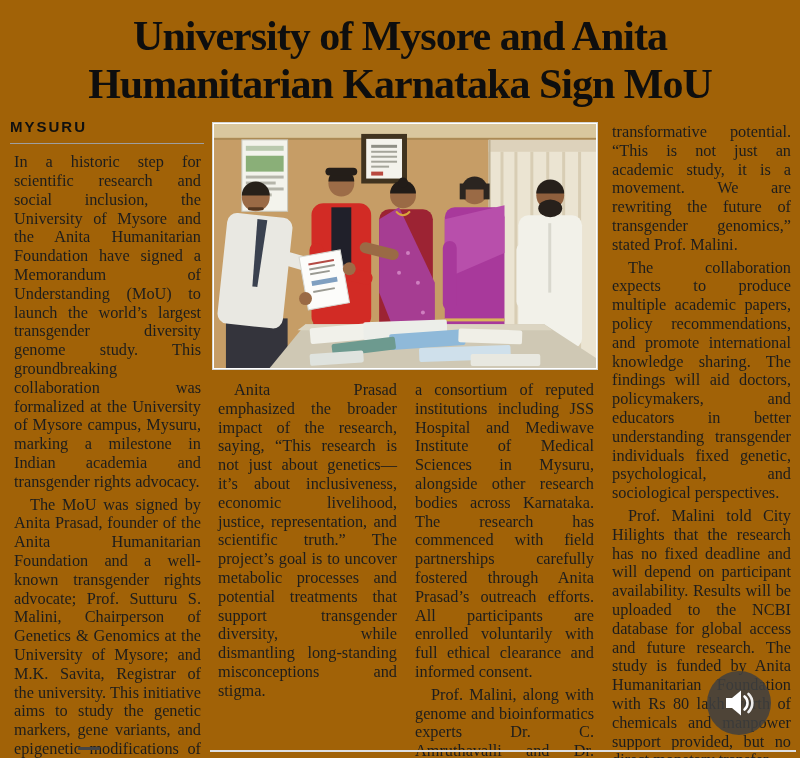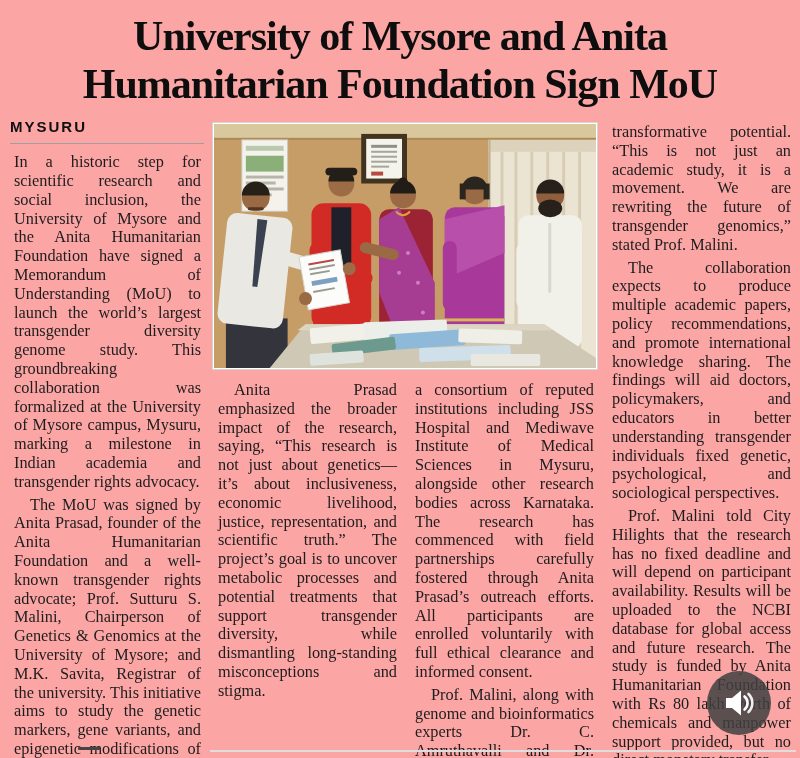--- a/index.html
+++ b/index.html
@@ -1,18 +1,18 @@
 <!DOCTYPE html>
 <html><head>
 <meta charset="utf-8">
 <style>
   * { margin:0; padding:0; box-sizing:border-box; }
   html,body { background:#ffffff; }
   .canvas {
-    position:relative; width:800px; height:758px; background:#fca5a5;
+    position:relative; width:800px; height:758px; background:#a16207;
     font-family:"Liberation Serif", serif; color:#1d1d1d; overflow:hidden;
   }
   .headline {
     position:absolute; top:12px; left:0; right:0; text-align:center;
     font-family:"Liberation Serif", serif; font-weight:bold; color:#0e0e0e;
     font-size:42px; line-height:48px; letter-spacing:-1px;
   }
   .col { position:absolute; text-align:justify; font-size:16.3px; line-height:18.8px; color:#1d1d1d; }
   .col p { margin:4px; }
   .col p.ind { text-indent:16px; }
@@ -38,21 +38,21 @@
     display:flex; align-items:center; justify-content:center; z-index:5;
   }
 </style>
 </head>
 <body>
 
 <div class="canvas">
 
   <h1 class="headline">
     <span>University of Mysore and Anita</span><br>
-    <span>Humanitarian Foundation Sign MoU</span>
+    <span>Humanitarian Karnataka Sign MoU</span>
   </h1>
 
   <div class="col col1">
     <div class="dateline">MYSURU</div>
     <div class="dateline-rule"></div>
     <p>In a historic step for scientific research and social inclusion, the University of Mysore and the Anita Humanitarian Foundation have signed a Memorandum of Understanding (MoU) to launch the world’s largest transgender diversity genome study. This groundbreaking collaboration was formalized at the University of Mysore campus, Mysuru, marking a milestone in Indian academia and transgender rights advocacy.</p>
     <p class="ind">The MoU was signed by Anita Prasad, founder of the Anita Humanitarian Foundation and a well-known transgender rights advocate; Prof. Sutturu S. Malini, Chairperson of Genetics &amp; Genomics at the University of Mysore; and M.K. Savita, Registrar of the university. This initiative aims to study the genetic markers, gene variants, and epigenetic modifications of 500 individuals representing</p>
   </div>
 
   <div class="photo-frame" aria-label="Five people standing in an office exchanging an MoU document; man in shirt and tie, woman in red jacket, two women in sarees and a man in white kurta, with a table of files in front">

